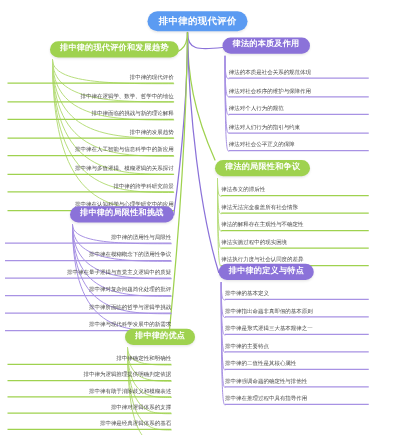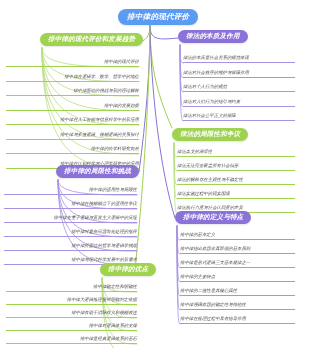--- a/index.html
+++ b/index.html
@@ -9,21 +9,20 @@
     font-family:"Liberation Sans","DejaVu Sans",sans-serif;
     overflow:hidden;position:relative;
   }
   #canvas{position:absolute;inset:0;width:300px;height:348px;}
   svg.links{position:absolute;left:0;top:0;width:300px;height:348px;pointer-events:none;}
 
   .node{
     position:absolute;
     white-space:nowrap;
     box-sizing:border-box;
-    font-style:italic;
   }
   
   .root{
     left:118px;top:9px;
     padding:4px 9px;
     border-radius:9px;
     background:#5b9bf2;
     color:#ffffff;
     font-size:7.5px;
     font-weight:bold;

